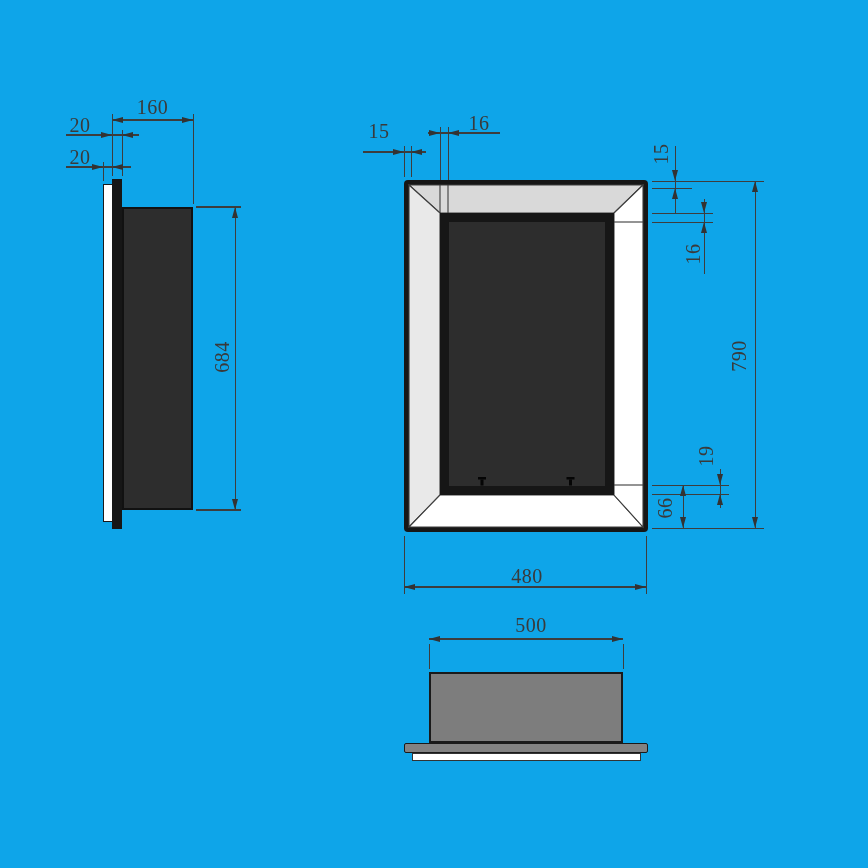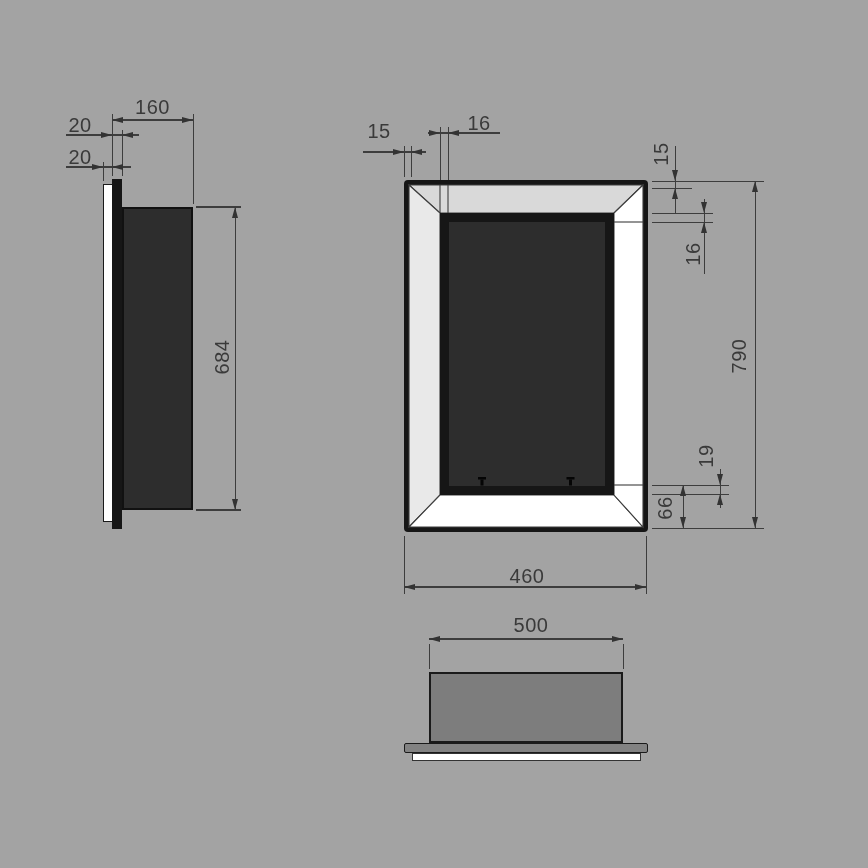--- a/index.html
+++ b/index.html
@@ -1,17 +1,17 @@
 <!DOCTYPE html>
 <html><head>
 <meta charset="utf-8">
 <style>
   html,body{margin:0;padding:0;background:#fff;}
-  #canvas{position:relative;width:868px;height:868px;background:#a3a3a3;overflow:hidden;
-          font-family:Liberation Sans, sans-serif;color:#333;}
+  #canvas{position:relative;width:868px;height:868px;background:#0ea5e9;overflow:hidden;
+          font-family:Liberation Serif, serif;color:#333;}
   .hl,.vl{position:absolute;background:#3d3d3d;}
   .hl{height:1.4px;}
   .vl{width:1.4px;}
   .ar{position:absolute;width:0;height:0;}
   .ar-l{border-top:3.2px solid transparent;border-bottom:3.2px solid transparent;border-right:11px solid #333;}
   .ar-r{border-top:3.2px solid transparent;border-bottom:3.2px solid transparent;border-left:11px solid #333;}
   .ar-u{border-left:3.2px solid transparent;border-right:3.2px solid transparent;border-bottom:11px solid #333;}
   .ar-d{border-left:3.2px solid transparent;border-right:3.2px solid transparent;border-top:11px solid #333;}
   .lbl{position:absolute;width:60px;height:20px;line-height:20px;text-align:center;
        font-size:20px;color:#3a3a3a;letter-spacing:0.5px;}
@@ -91,21 +91,21 @@
   <div class="ar ar-l" style="left:404px;top:583.8px;"></div>
   <div class="ar ar-r" style="left:635px;top:583.8px;"></div>
 
   <div class="lbl" style="left:349px;top:121px;">15</div>
   <div class="lbl" style="left:449px;top:113px;">16</div>
   <div class="lbl rot" style="left:631px;top:144px;">15</div>
   <div class="lbl rot" style="left:663px;top:244px;">16</div>
   <div class="lbl rot" style="left:709px;top:346px;">790</div>
   <div class="lbl rot" style="left:676px;top:446px;">19</div>
   <div class="lbl rot" style="left:635px;top:498px;">66</div>
-  <div class="lbl" style="left:497px;top:566px;">460</div>
+  <div class="lbl" style="left:497px;top:566px;">480</div>
 
   <svg style="position:absolute;left:404px;top:180px;" width="244" height="352" viewBox="0 0 244 352">
     <rect x="0" y="0" width="244" height="352" rx="4" fill="#161616"></rect>
     <rect x="5" y="5" width="234" height="342" fill="#ffffff"></rect>
     <polygon points="5,5 239,5 210,33 36,33" fill="#d9d9d9" stroke="#3c3c3c" stroke-width="1.1"></polygon>
     <polygon points="5,5 36,33 36,315 5,347" fill="#e9e9e9" stroke="#3c3c3c" stroke-width="1.1"></polygon>
     <polygon points="5,347 36,315 210,315 239,347" fill="#ffffff" stroke="#3c3c3c" stroke-width="1.1"></polygon>
     <polygon points="239,5 210,33 210,315 239,347" fill="#ffffff" stroke="#3c3c3c" stroke-width="1.1"></polygon>
     <line x1="36" y1="5" x2="36" y2="33" stroke="#3c3c3c" stroke-width="1.1"></line>
     <line x1="44" y1="5" x2="44" y2="33" stroke="#3c3c3c" stroke-width="1.1"></line>

